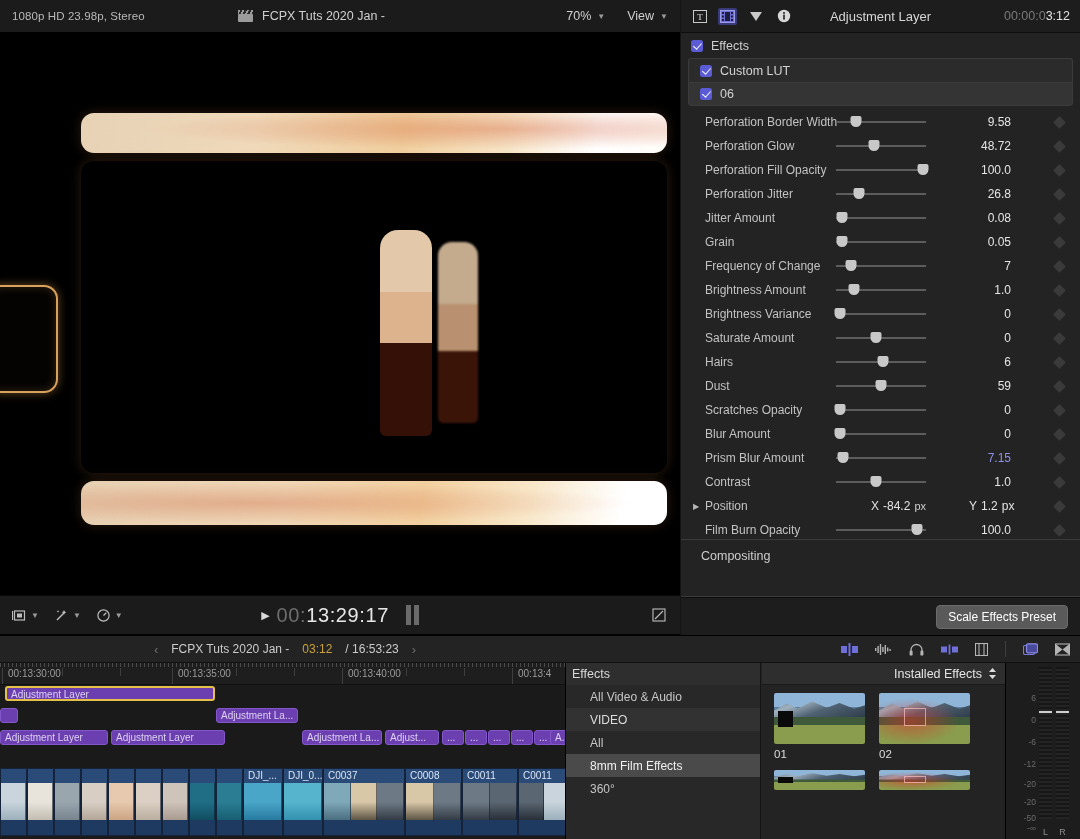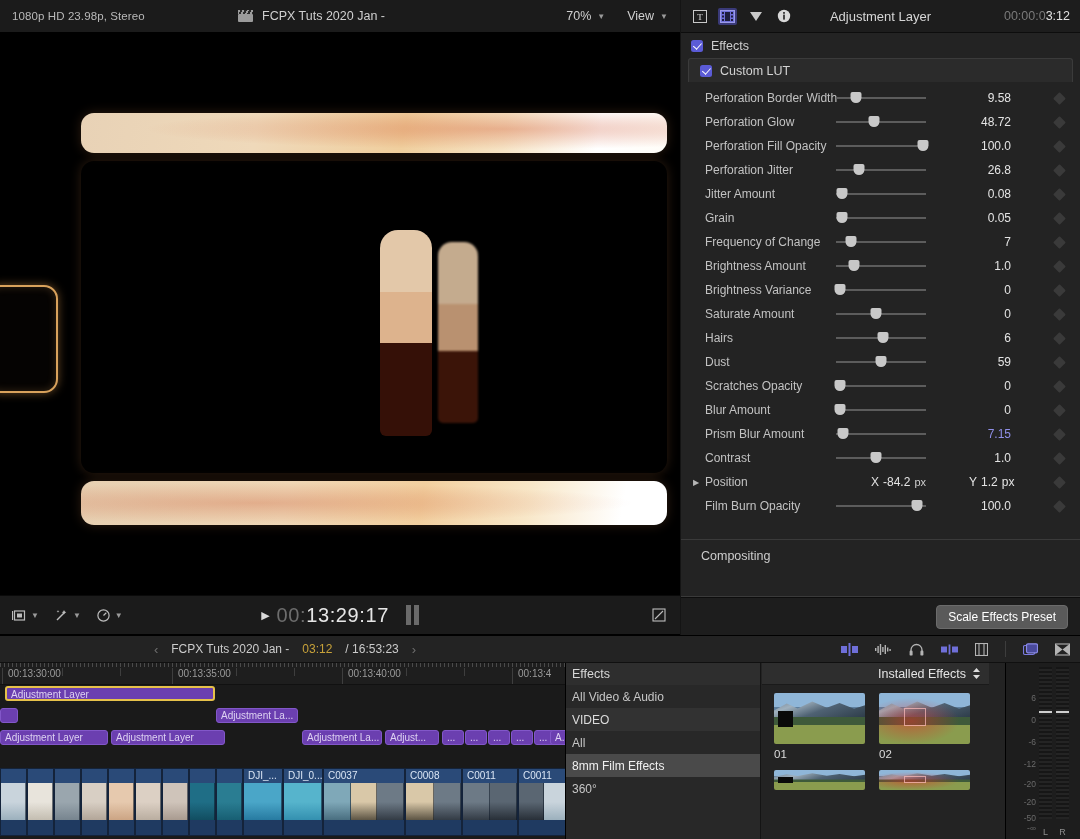--- a/index.html
+++ b/index.html
@@ -172,28 +172,28 @@
   .sclip .thumbs i { display: block; flex: 1; height: 42px; }
   .sclip .abar { position: absolute; left: 0; right: 0; bottom: 0; height: 15px; background: #1f3a61; }
 
   
   .fxbrowser { position: absolute; left: 565px; top: 663px; width: 440px; height: 176px; background: #232323;
      border-left: 1px solid #000; }
   .fxb-sidebar { position: absolute; left: 0; top: 0; width: 195px; height: 176px; background: #282828;
      border-right: 1px solid #141414; }
   .fxb-title { height: 22px; display: flex; align-items: center; padding-left: 6px; background: #2e2e2e; }
   .fxb-title span { color: #d8d8d8; font-size: 12.5px; }
-  .fxb-row { height: 23px; display: flex; align-items: center; padding-left: 6px; }
+  .fxb-row { height: 23px; display: flex; align-items: center; padding-left: 24px; }
   .fxb-row span { color: #c6c6c6; font-size: 12px; }
   .fxb-row.grp { background: #323232; }
   .fxb-row.grp span { color: #dcdcdc; }
   .fxb-row.sel { background: #4a4a4a; }
   .fxb-row.sel span { color: #f0f0f0; }
 
-  .fxb-main { position: absolute; left: 196px; top: 0; right: 16px; height: 176px; }
+  .fxb-main { position: absolute; left: 196px; top: 0; right: 0; height: 176px; }
   .fxb-mhead { height: 22px; display: flex; align-items: center; justify-content: flex-end;
       padding-right: 8px; gap: 6px; background: #2e2e2e; border-bottom:1px solid #1a1a1a;}
   .fxb-mhead span { color: #e4e4e4; font-size: 12.5px; }
   .fxgrid { padding: 8px 0 0 12px; display: flex; flex-wrap: wrap; gap: 10px 14px; }
   .fxcell { width: 91px; }
   .fxthumb { width: 91px; height: 51px; border-radius: 2px; overflow: hidden; position: relative;
      background: linear-gradient(to bottom,#8fb6d8 0 28%,#5d7f9e 28% 42%,#3e5a3a 42% 62%,#8a9c4e 62% 100%); }
   .fxthumb .mt { position: absolute; left: 0; top: 14%; width: 100%; height: 34%;
      background: linear-gradient(160deg,#6d7f92 0%,#9fb0bd 25%,#4f6273 55%,#2e3d4a 100%);
      clip-path: polygon(0 60%, 14% 20%, 26% 48%, 42% 8%, 58% 44%, 72% 16%, 88% 50%, 100% 30%, 100% 100%, 0 100%); }
@@ -366,20 +366,24 @@
 
     <div class="fx-head">
       <span class="cbox"></span>
       <span>Effects</span>
     </div>
 
     <div class="fx-item lut">
       <span class="cbox"></span>
       <span>Custom LUT</span>
     </div>
+    <div class="fx-item cur">
+      <span class="cbox"></span>
+      <span>06</span>
+    </div>
 
     <div class="params" id="paramlist">
         <div class="prow">
           <div class="plabel">Perforation Border Width</div>
           <div class="pslider">
             <div class="track"></div>
             <div class="knob" style="left: 22%;"></div>
           </div>
           <div class="pval">9.58</div>
           <div class="pkey"></div>

